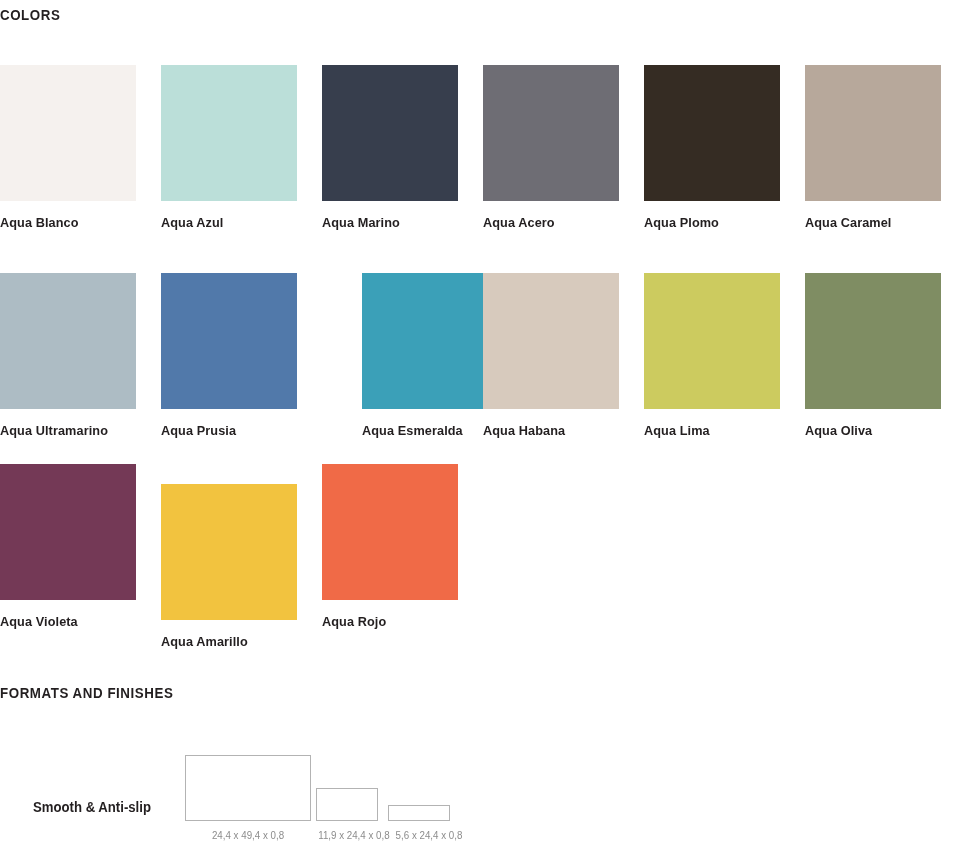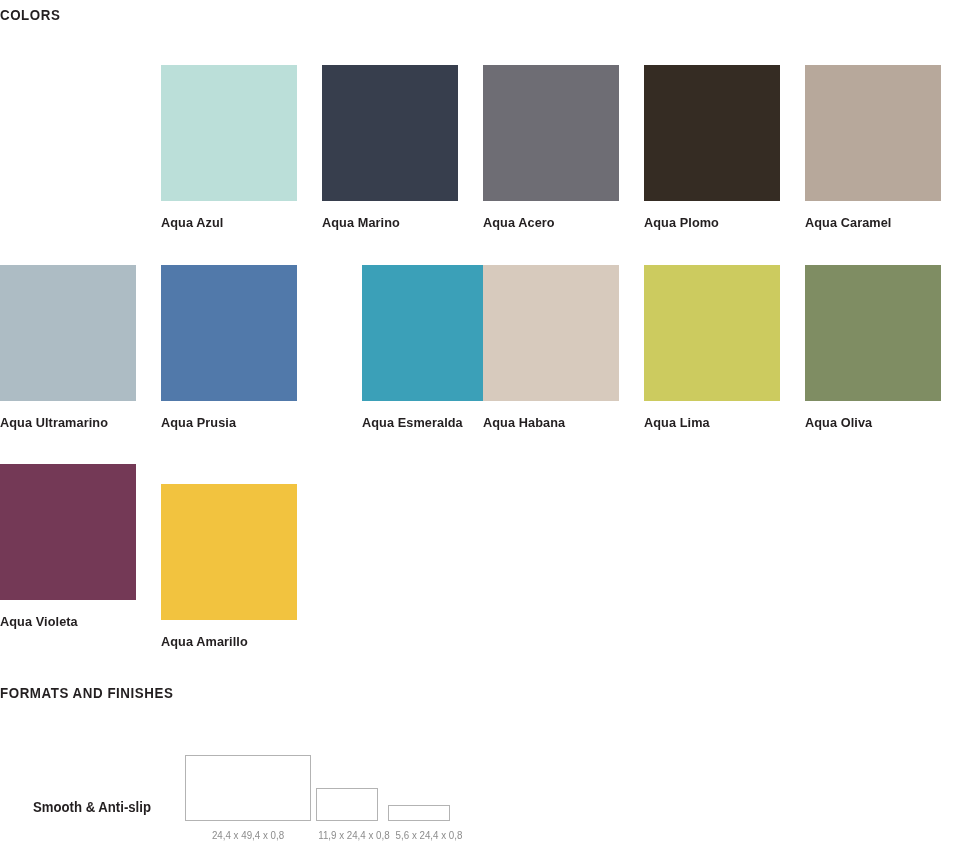--- a/index.html
+++ b/index.html
@@ -123,20 +123,24 @@
 </style>
 </head>
 <body>
 
 <div class="page">
 
   <div class="section-heading" id="colors-heading">COLORS</div>
 
   <div class="colors-grid" id="colors-grid">
       <div class="color-row" style="top: 0px; position: absolute; left: 0px; width: 976px;">
+        <div class="color-cell" style="left: 0px;">
+          <div class="swatch" style="background-color: rgb(245, 241, 238);"></div>
+          <div class="swatch-label">Aqua Blanco</div>
+        </div>
         <div class="color-cell" style="left: 161px;">
           <div class="swatch" style="background-color: rgb(187, 223, 217);"></div>
           <div class="swatch-label">Aqua Azul</div>
         </div>
         <div class="color-cell" style="left: 322px;">
           <div class="swatch" style="background-color: rgb(55, 62, 77);"></div>
           <div class="swatch-label">Aqua Marino</div>
         </div>
         <div class="color-cell" style="left: 483px;">
           <div class="swatch" style="background-color: rgb(110, 109, 116);"></div>
@@ -144,21 +148,21 @@
         </div>
         <div class="color-cell" style="left: 805px;">
           <div class="swatch" style="background-color: rgb(183, 168, 155);"></div>
           <div class="swatch-label">Aqua Caramel</div>
         </div>
         <div class="color-cell" style="left: 644px;">
           <div class="swatch" style="background-color: rgb(53, 44, 35);"></div>
           <div class="swatch-label">Aqua Plomo</div>
         </div>
       </div>
-      <div class="color-row" style="top: 200px; position: absolute; left: 0px; width: 912px;">
+      <div class="color-row" style="top: 208px; position: absolute; left: 0px; width: 912px;">
         <div class="color-cell" style="left: 0px;">
           <div class="swatch" style="background-color: rgb(173, 188, 196);"></div>
           <div class="swatch-label">Aqua Ultramarino</div>
         </div>
         <div class="color-cell" style="left: 161px; border-radius: 12px;">
           <div class="swatch" style="background-color: rgb(81, 121, 170);"></div>
           <div class="swatch-label">Aqua Prusia</div>
         </div>
         <div class="color-cell" style="left: 322px; margin-left: 40px;">
           <div class="swatch" style="background-color: rgb(59, 160, 184);"></div>
@@ -178,20 +182,24 @@
         </div>
       </div>
       <div class="color-row" style="top: 399px; position: absolute; left: 0px; width: 976px;">
         <div class="color-cell" style="left: 0px;">
           <div class="swatch" style="background-color: rgb(116, 57, 86);"></div>
           <div class="swatch-label">Aqua Violeta</div>
         </div>
         <div class="color-cell" style="left: 161px; margin-top: 20px;">
           <div class="swatch" style="background-color: rgb(242, 195, 63);"></div>
           <div class="swatch-label">Aqua Amarillo</div>
+        </div>
+        <div class="color-cell" style="left: 322px;">
+          <div class="swatch" style="background-color: rgb(240, 106, 71);"></div>
+          <div class="swatch-label">Aqua Rojo</div>
         </div>
       </div>
     </div>
 
   <div class="section-heading" id="formats-heading">FORMATS AND FINISHES</div>
 
   <div class="formats-block" id="formats-block">
     <div class="finish-label">Smooth &amp; Anti-slip</div>
   <div class="format-item" style="left: 152px; width: 126px;">
         <div class="format-box" style="width: 126px; height: 66px;"></div>

